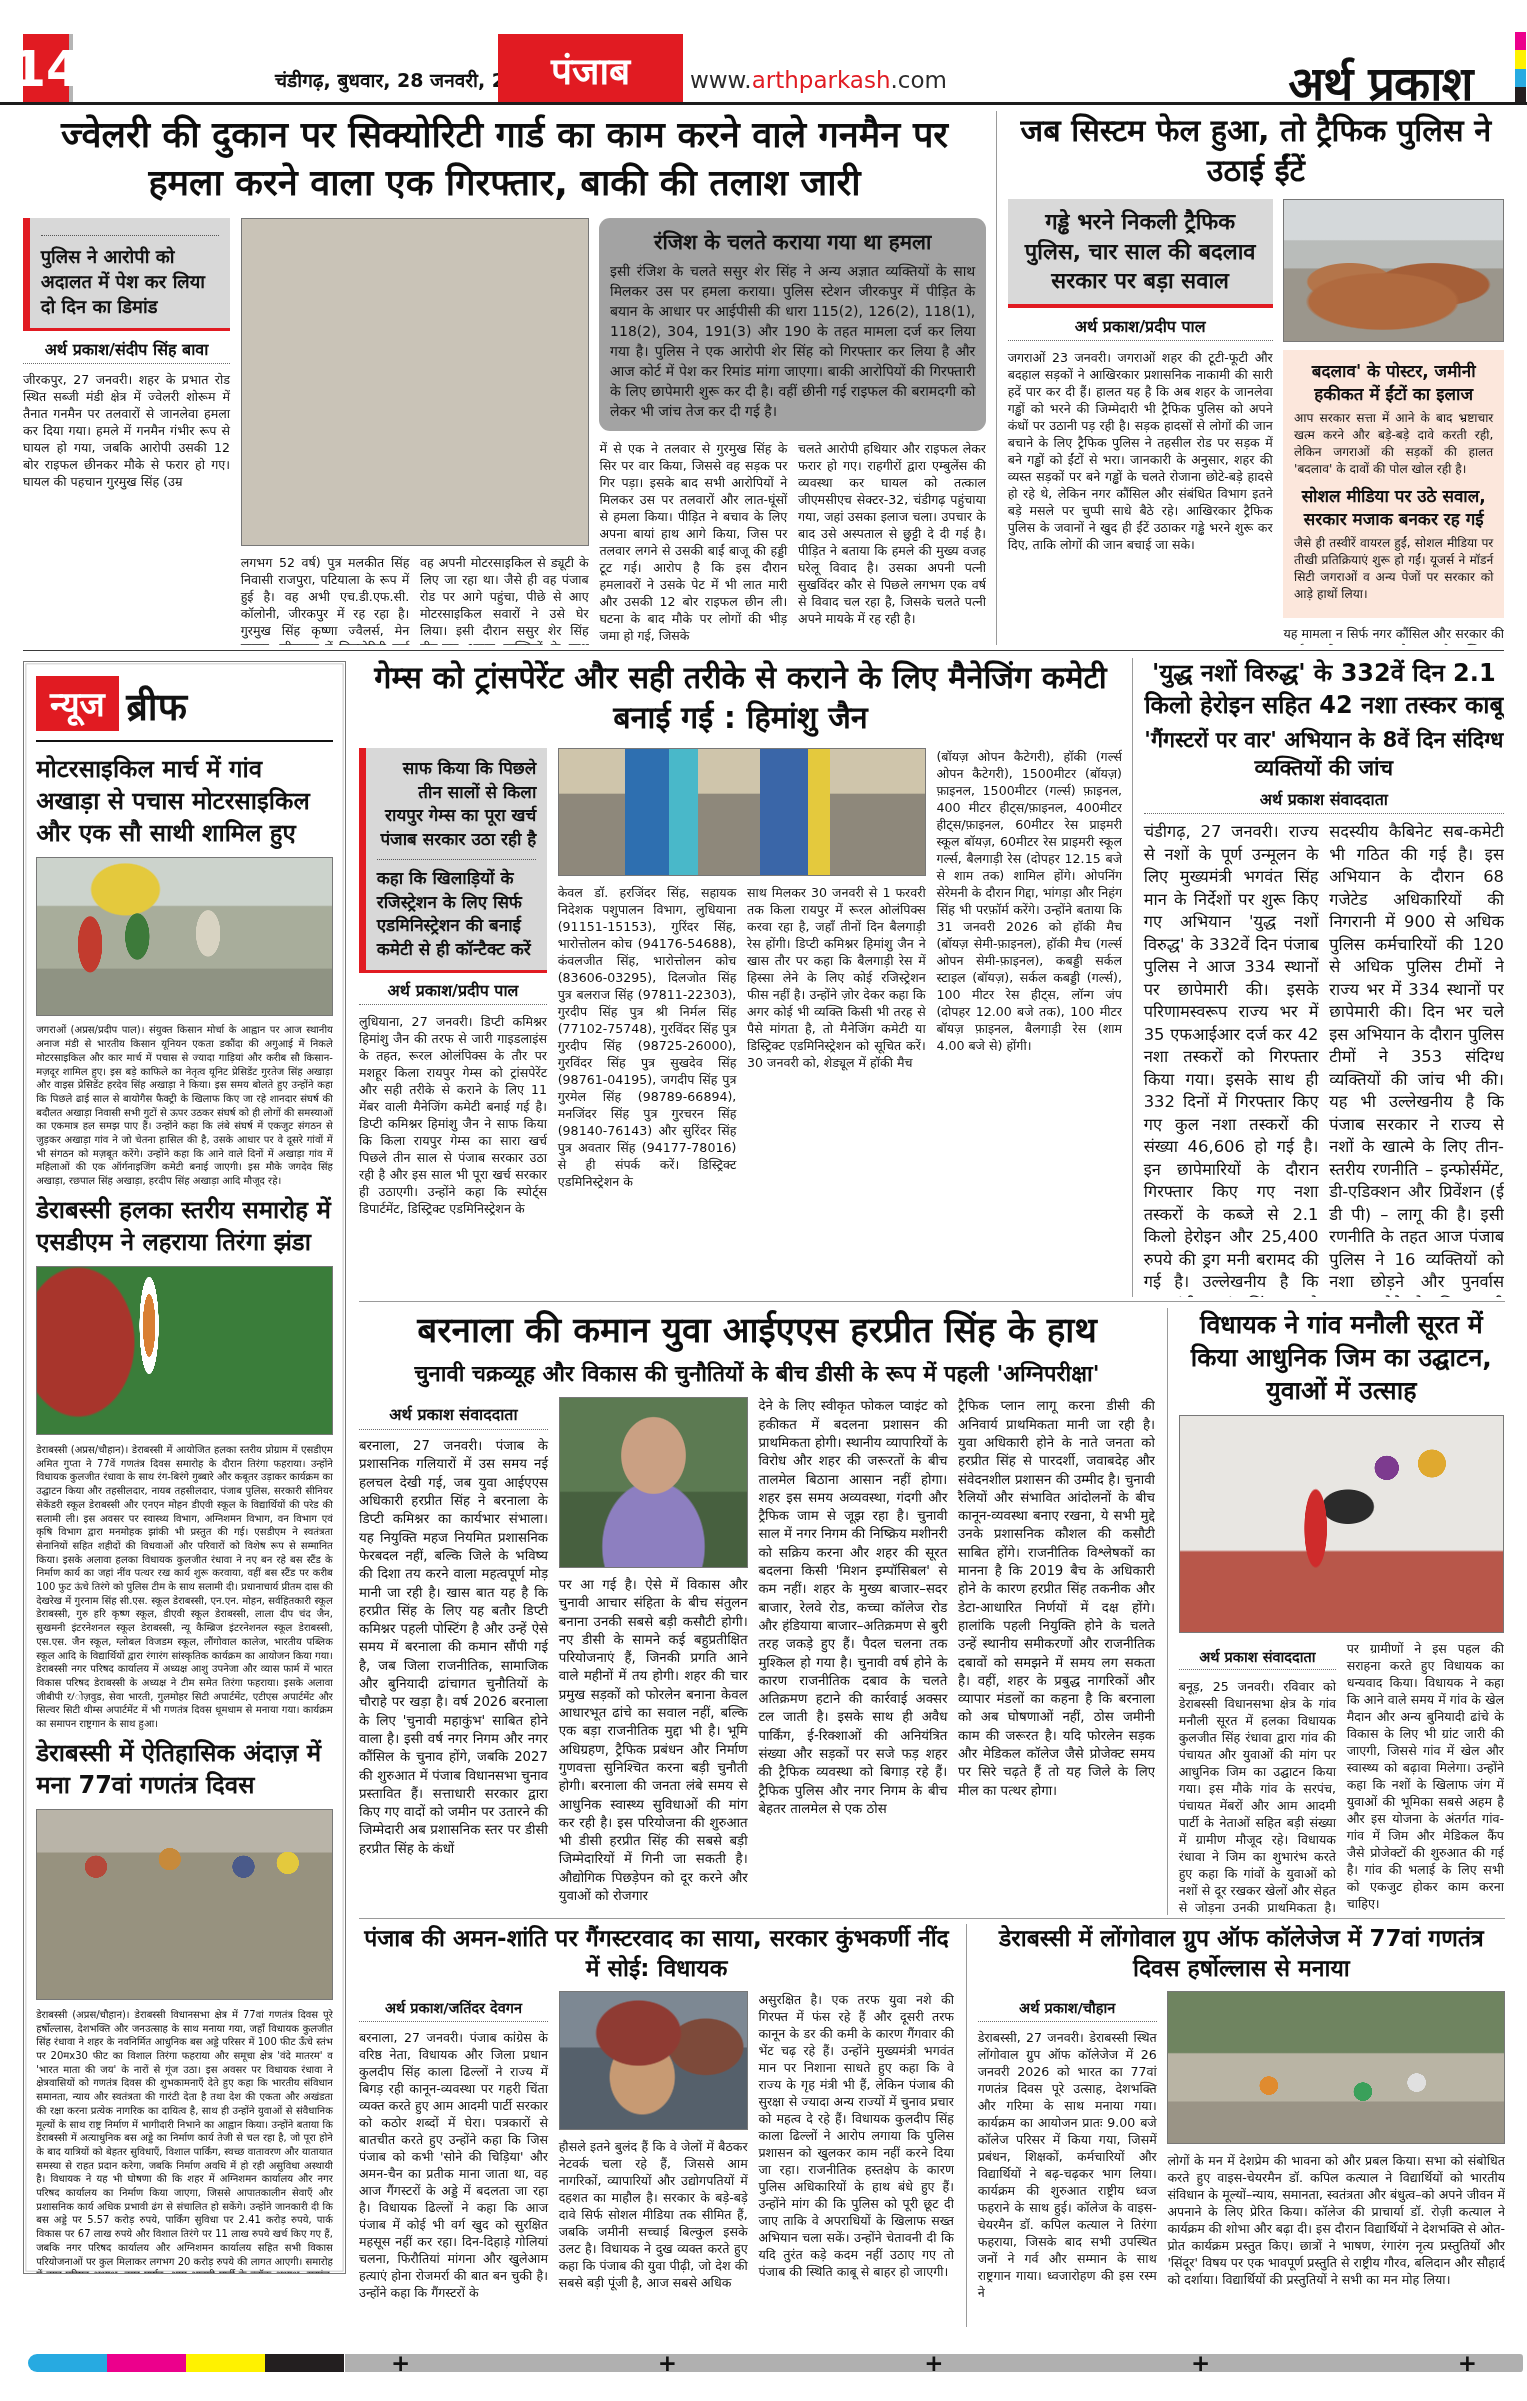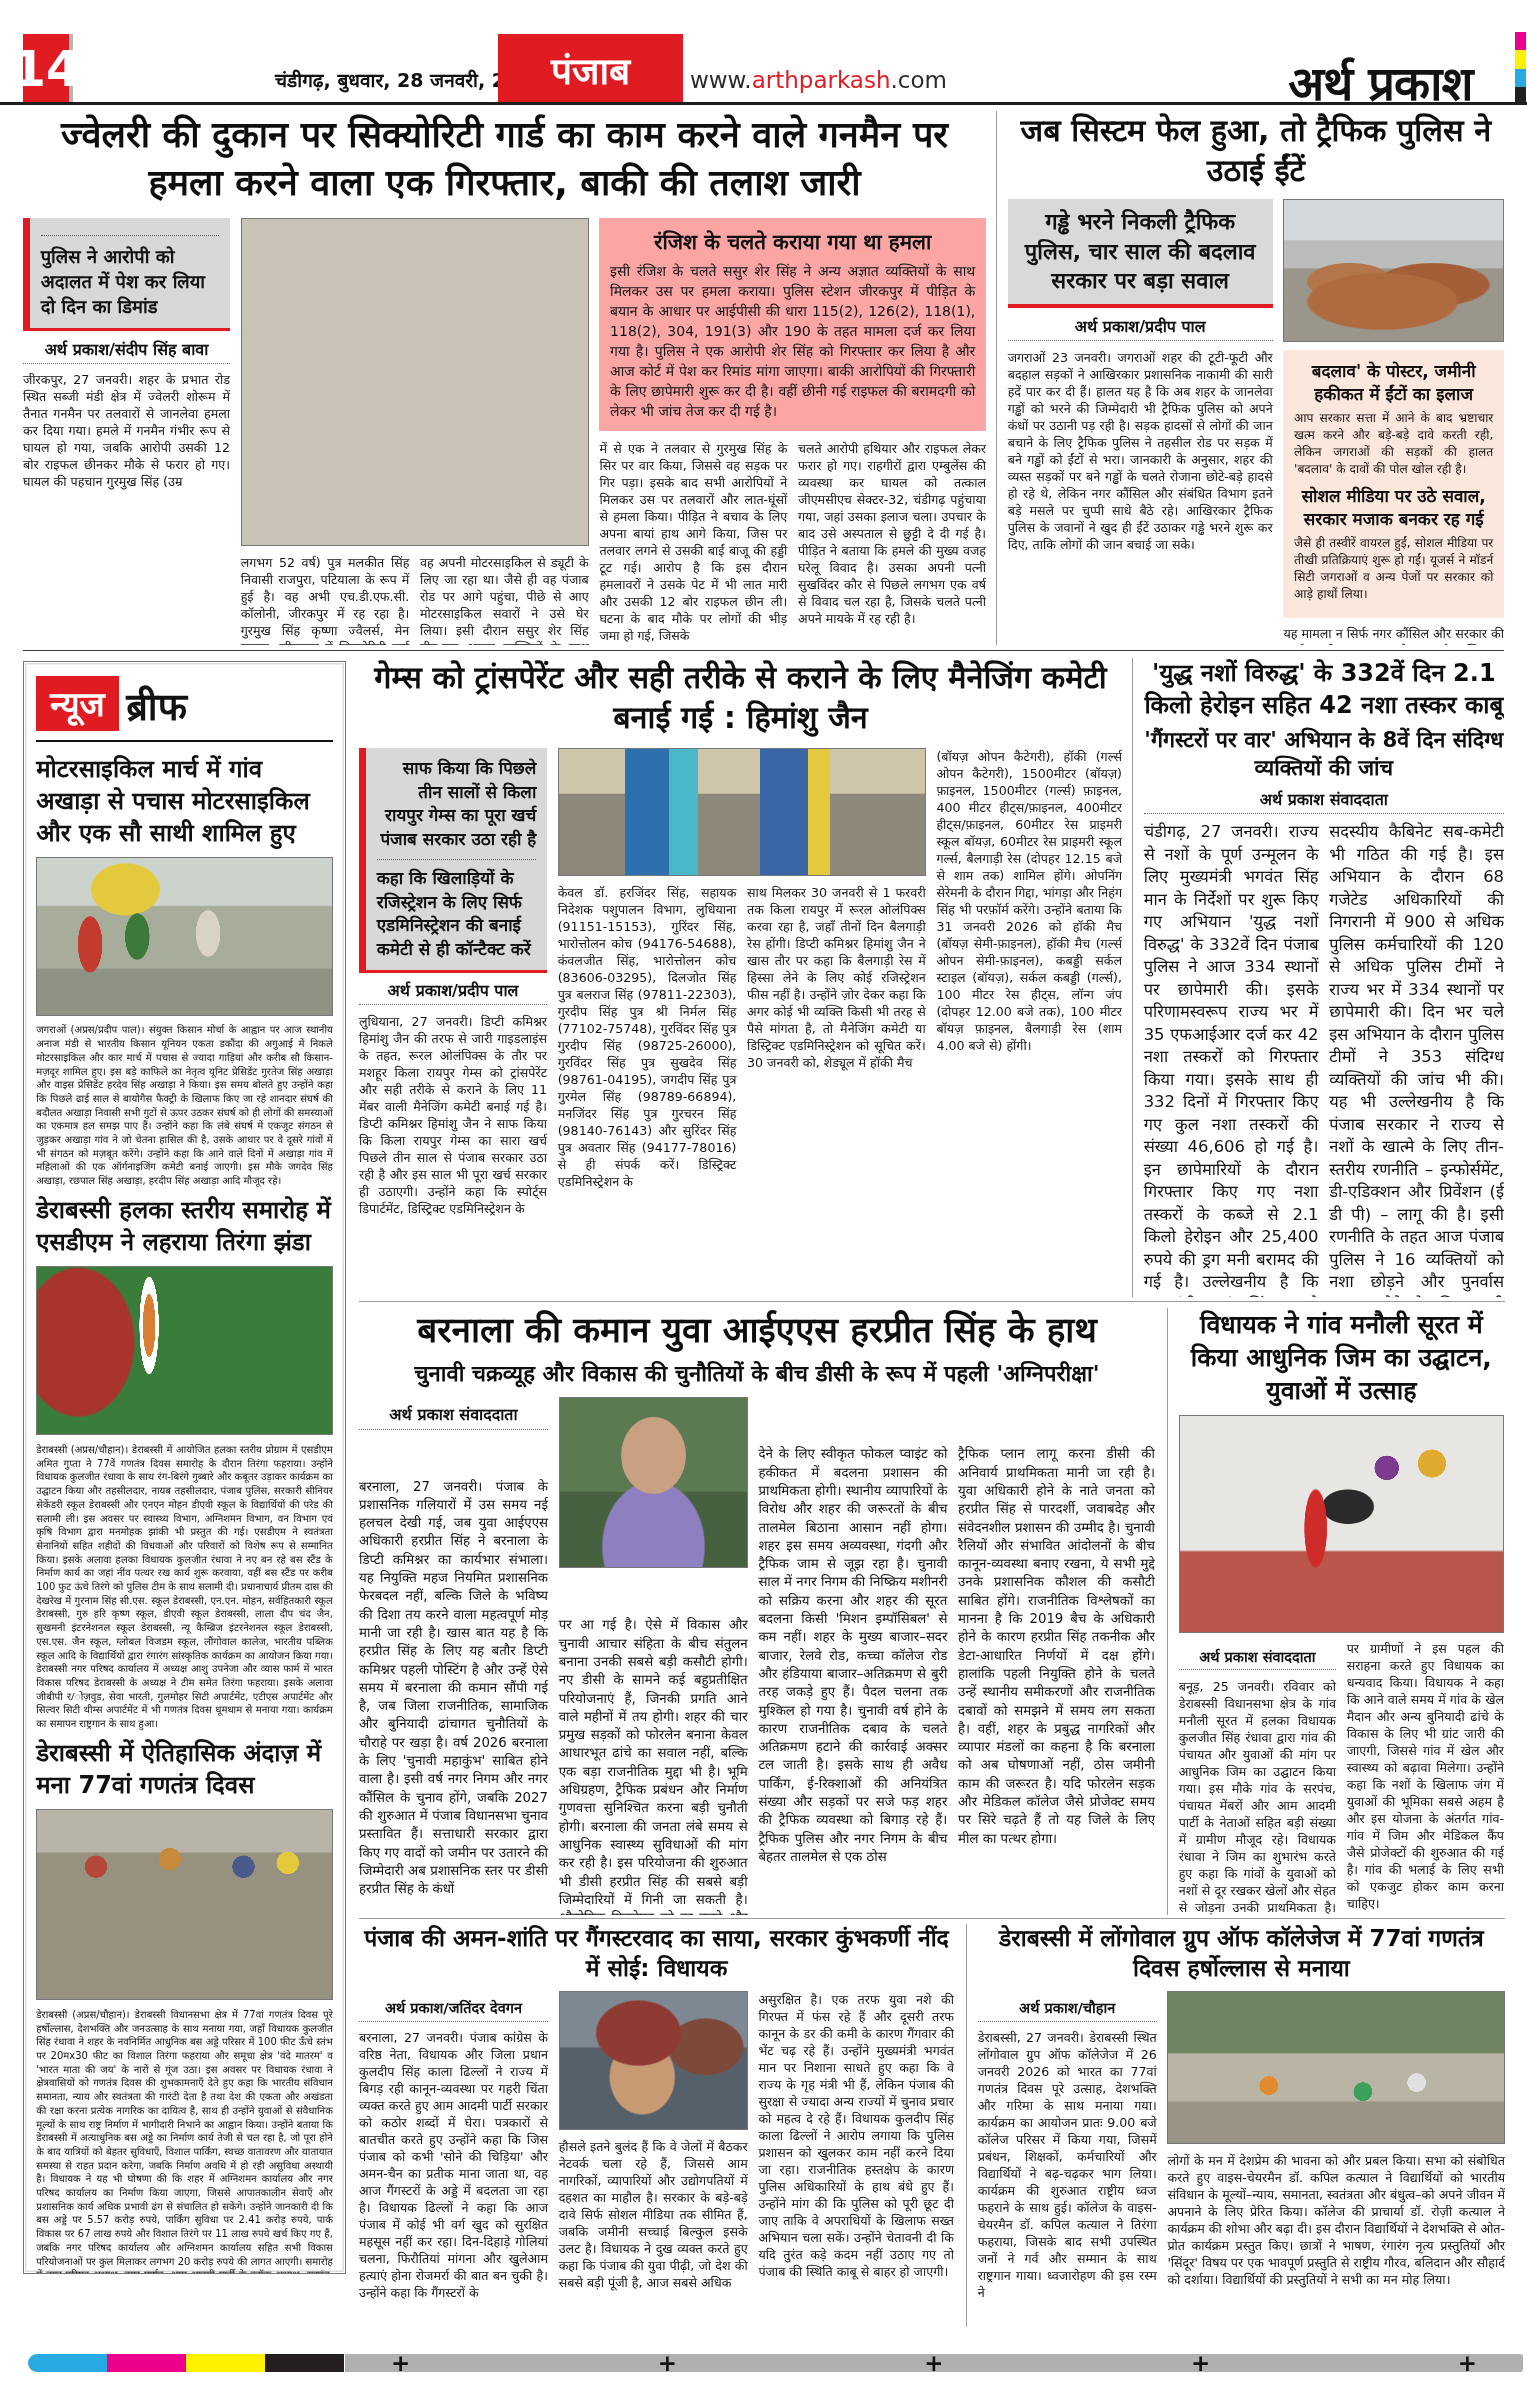--- a/index.html
+++ b/index.html
@@ -20,31 +20,31 @@
   .paper-logo { position:absolute; left:1251px; top:50px; width:259px; text-align:center; font-size:47px; font-weight:800;
                 font-family:"DejaVu Serif","Liberation Serif",serif; letter-spacing:-0.8px; }
   .hdr-rule { position:absolute; left:0; top:102px; width:1527px; height:3.1px; background:#1d1d1d; }
   .cstrip { position:absolute; left:1515px; top:32px; width:10.7px; }
   .cstrip div { width:10.7px; height:18.3px; }
   
   .headline { font-weight:800; text-align:center; color:#0e0e0e; }
   .byline { font-weight:bold; text-align:center; font-size:16px; margin:6.1px 0 3.1px; }
   .dotrule { border-bottom:1.5px dotted #6b6b6b; margin:3.1px 0 7.6px; }
   .bt   { font-size:12.6px; line-height:17px; text-align:justify; }
-  .bt-md{ font-size:14.5px;  line-height:20px; text-align:justify;margin-top:48px; }
+  .bt-md{ font-size:14.5px;  line-height:20px; text-align:justify; }
   .bt-lg{ font-size:16.4px; line-height:22.5px; text-align:justify; }
   .bt-sm{ font-size:10px; line-height:13.7px; text-align:justify; }
   .row { display:flex; gap:10.7px; }
   .duo { display:flex; gap:10.7px; }
   .duo > div { flex:1; }
   
   .hibox { background:#d8d8d8; border-left:7.6px solid #e11b22; border-bottom:3.8px solid #e11b22; padding:9.2px 10.7px; }
   .hibox p { font-weight:bold; font-size:18.3px; line-height:1.38; }
   .hibox .div { border-bottom:1.5px dotted #555; margin:7.6px 0; }
-  .graybox { background:#fca5a5; padding:9.2px 10.7px; }
+  .graybox { background:#a3a3a3; padding:9.2px 10.7px;border-radius:11px; }
   .graybox h4 { text-align:center; font-size:20.6px; font-weight:800; margin-bottom:6.1px; }
   .graybox p { font-size:14px; line-height:20px; text-align:justify; }
   .subbox { background:#d9d9d9; padding:7.6px 10.7px; font-size:22px; font-weight:800; line-height:1.35; text-align:center;}
   .redbar { height:3.8px; background:#e11b22; margin-bottom:7.6px; }
   .pinkbox { background:#fce7dc; padding:9.2px 10.7px; }
   .pinkbox h4 { text-align:center; font-size:17px; font-weight:800; margin-bottom:4.6px; }
   .pinkbox p { font-size:12.2px; line-height:17px; text-align:justify; margin-bottom:6.1px; }
   
   .photo { border:0.8px solid #777; background:#c9c3b7; width:100%; }
   .ph-arrest { background:

